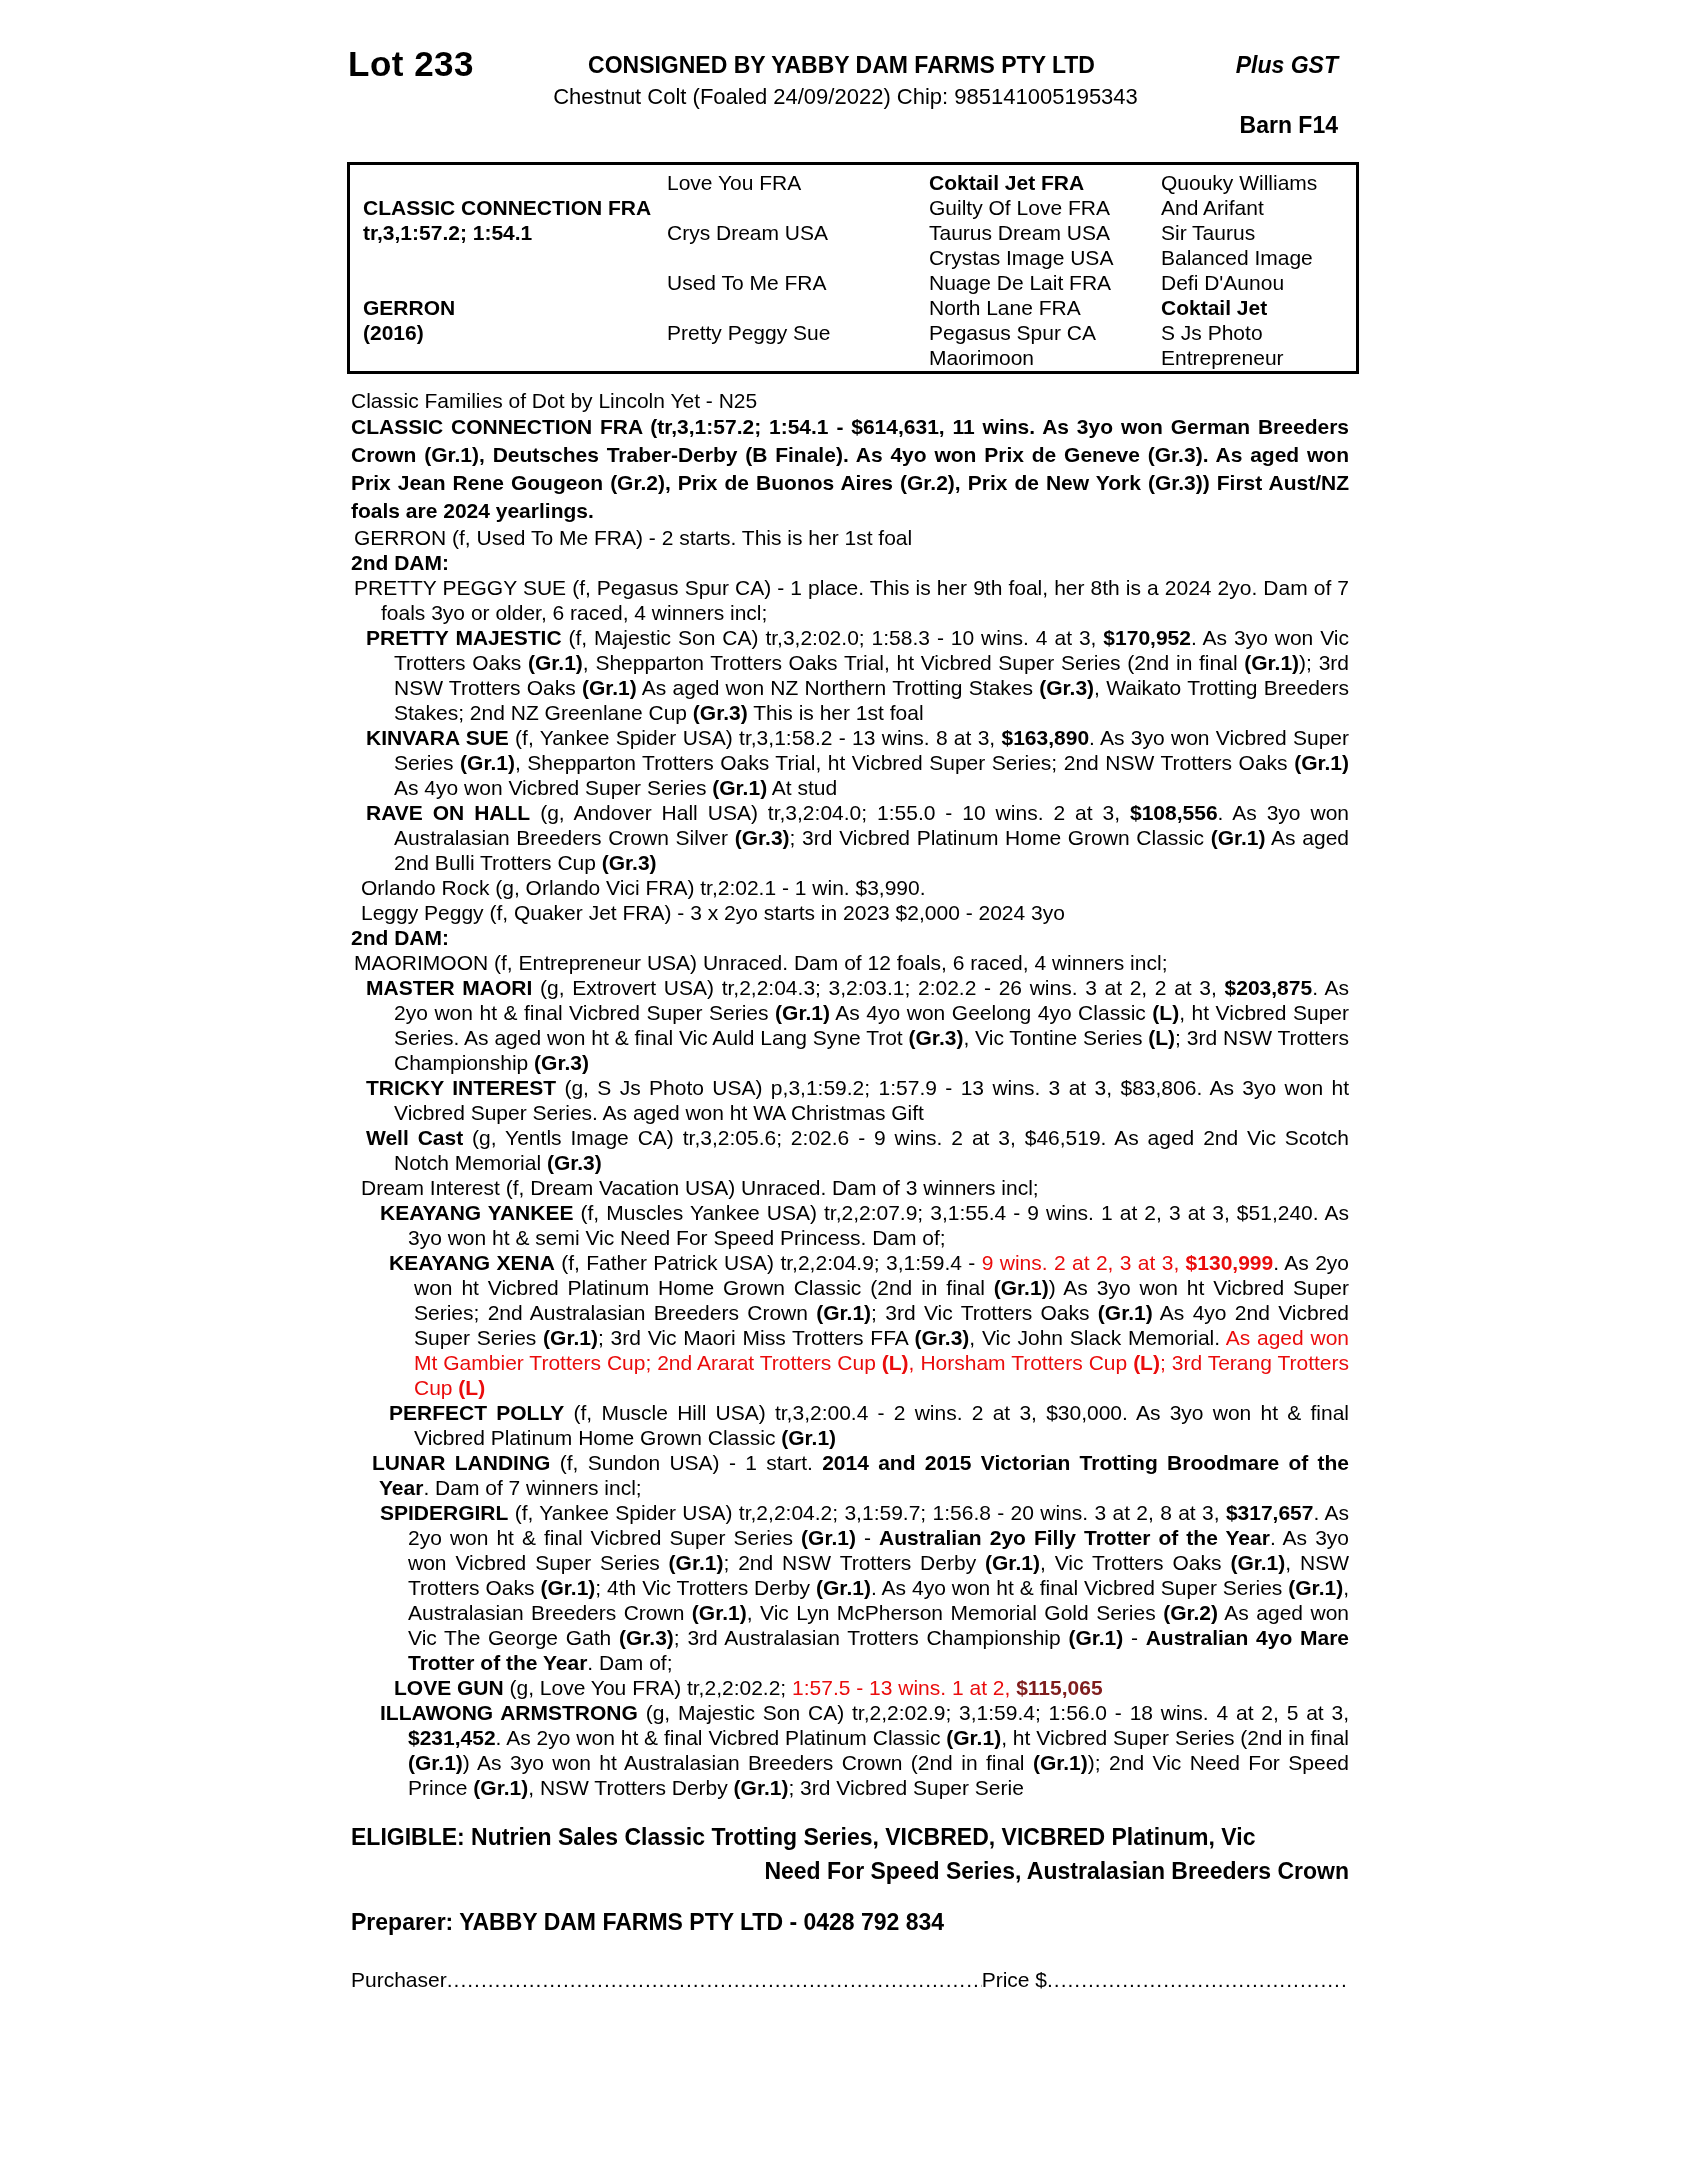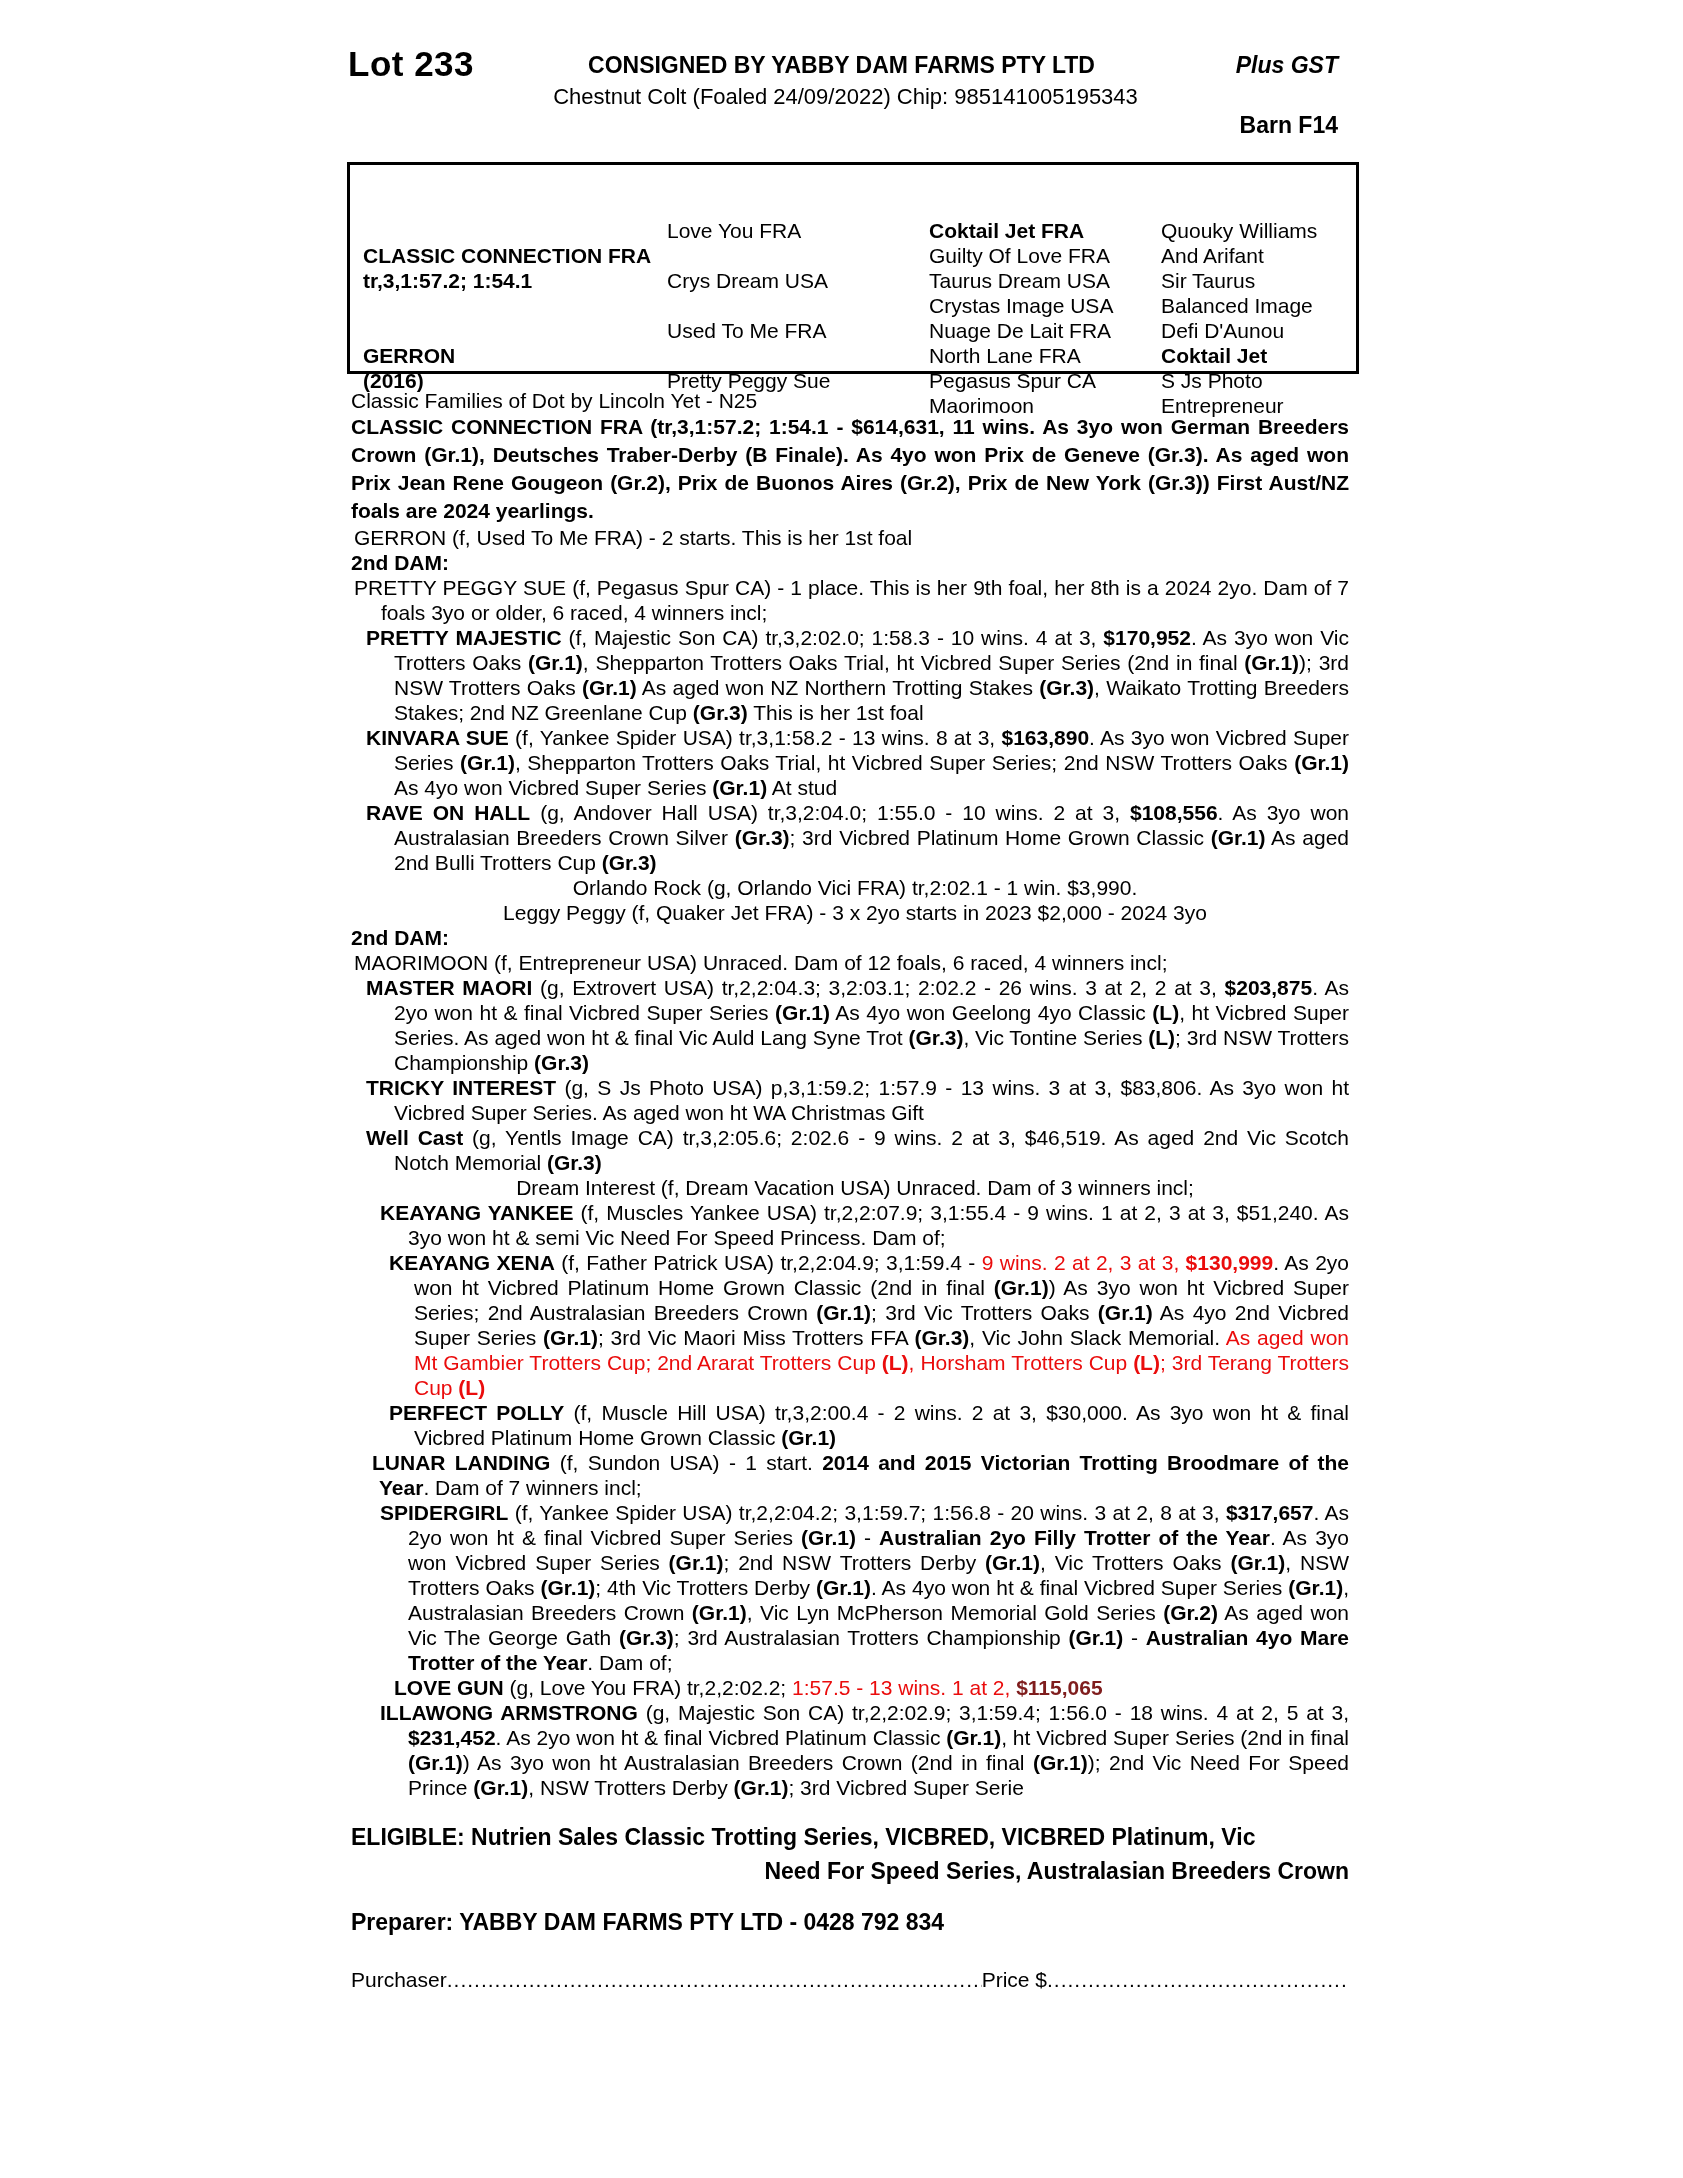--- a/index.html
+++ b/index.html
@@ -17,33 +17,33 @@
   .foaled     { position:absolute; left:499px; top:84px;  width:693px; text-align:center; font-size:22px; }
   .barn       { position:absolute; right:345px; top:112px; font-size:23px; font-weight:bold; }
 
   
   .pedtable {
     position:absolute; left:347px; top:162px; width:1012px; height:212px;
     border:3px solid #000; box-sizing:border-box; padding:5px 0 0 13px;
     font-size:21px;
   }
   .ped-row  { display:grid; grid-template-columns:304px 262px 232px 1fr; height:25px; line-height:25px; }
-  .ped-cell { white-space:nowrap; overflow:visible;margin-top:48px; }
+  .ped-cell { white-space:nowrap; overflow:visible; }
   .b { font-weight:bold; }
   .r { color:#ea0c0c;text-align:center; }
 
   
   .bodycol { position:absolute; left:351px; top:388px; width:998px; font-size:21px; line-height:25px; }
   .bodycol p { margin:0; }
   .just { text-align:justify; }
   .family-note { margin-bottom:15px; }
   .sire-para   { font-weight:bold; line-height:28px; margin-bottom:13px; }
   .l0  {}
   .l1  { padding-left:30px; text-indent:-27px; }
-  .l1b { padding-left:10px;text-align:center; }
+  .l1b { padding-left:10px; }
   .l2  { padding-left:43px; text-indent:-28px; }
   .l2a { padding-left:28px; text-indent:-7px; }
   .l3  { padding-left:57px; text-indent:-28px; }
   .l4  { padding-left:63px; text-indent:-25px; }
   .l4b { padding-left:43px; }
 
   
   .eligible  { margin-top:20px; font-size:23px; font-weight:bold; line-height:34px; }
   .eligible .line2 { text-align:right; }
   .preparer  { margin-top:22px; font-size:23px; font-weight:bold; }

